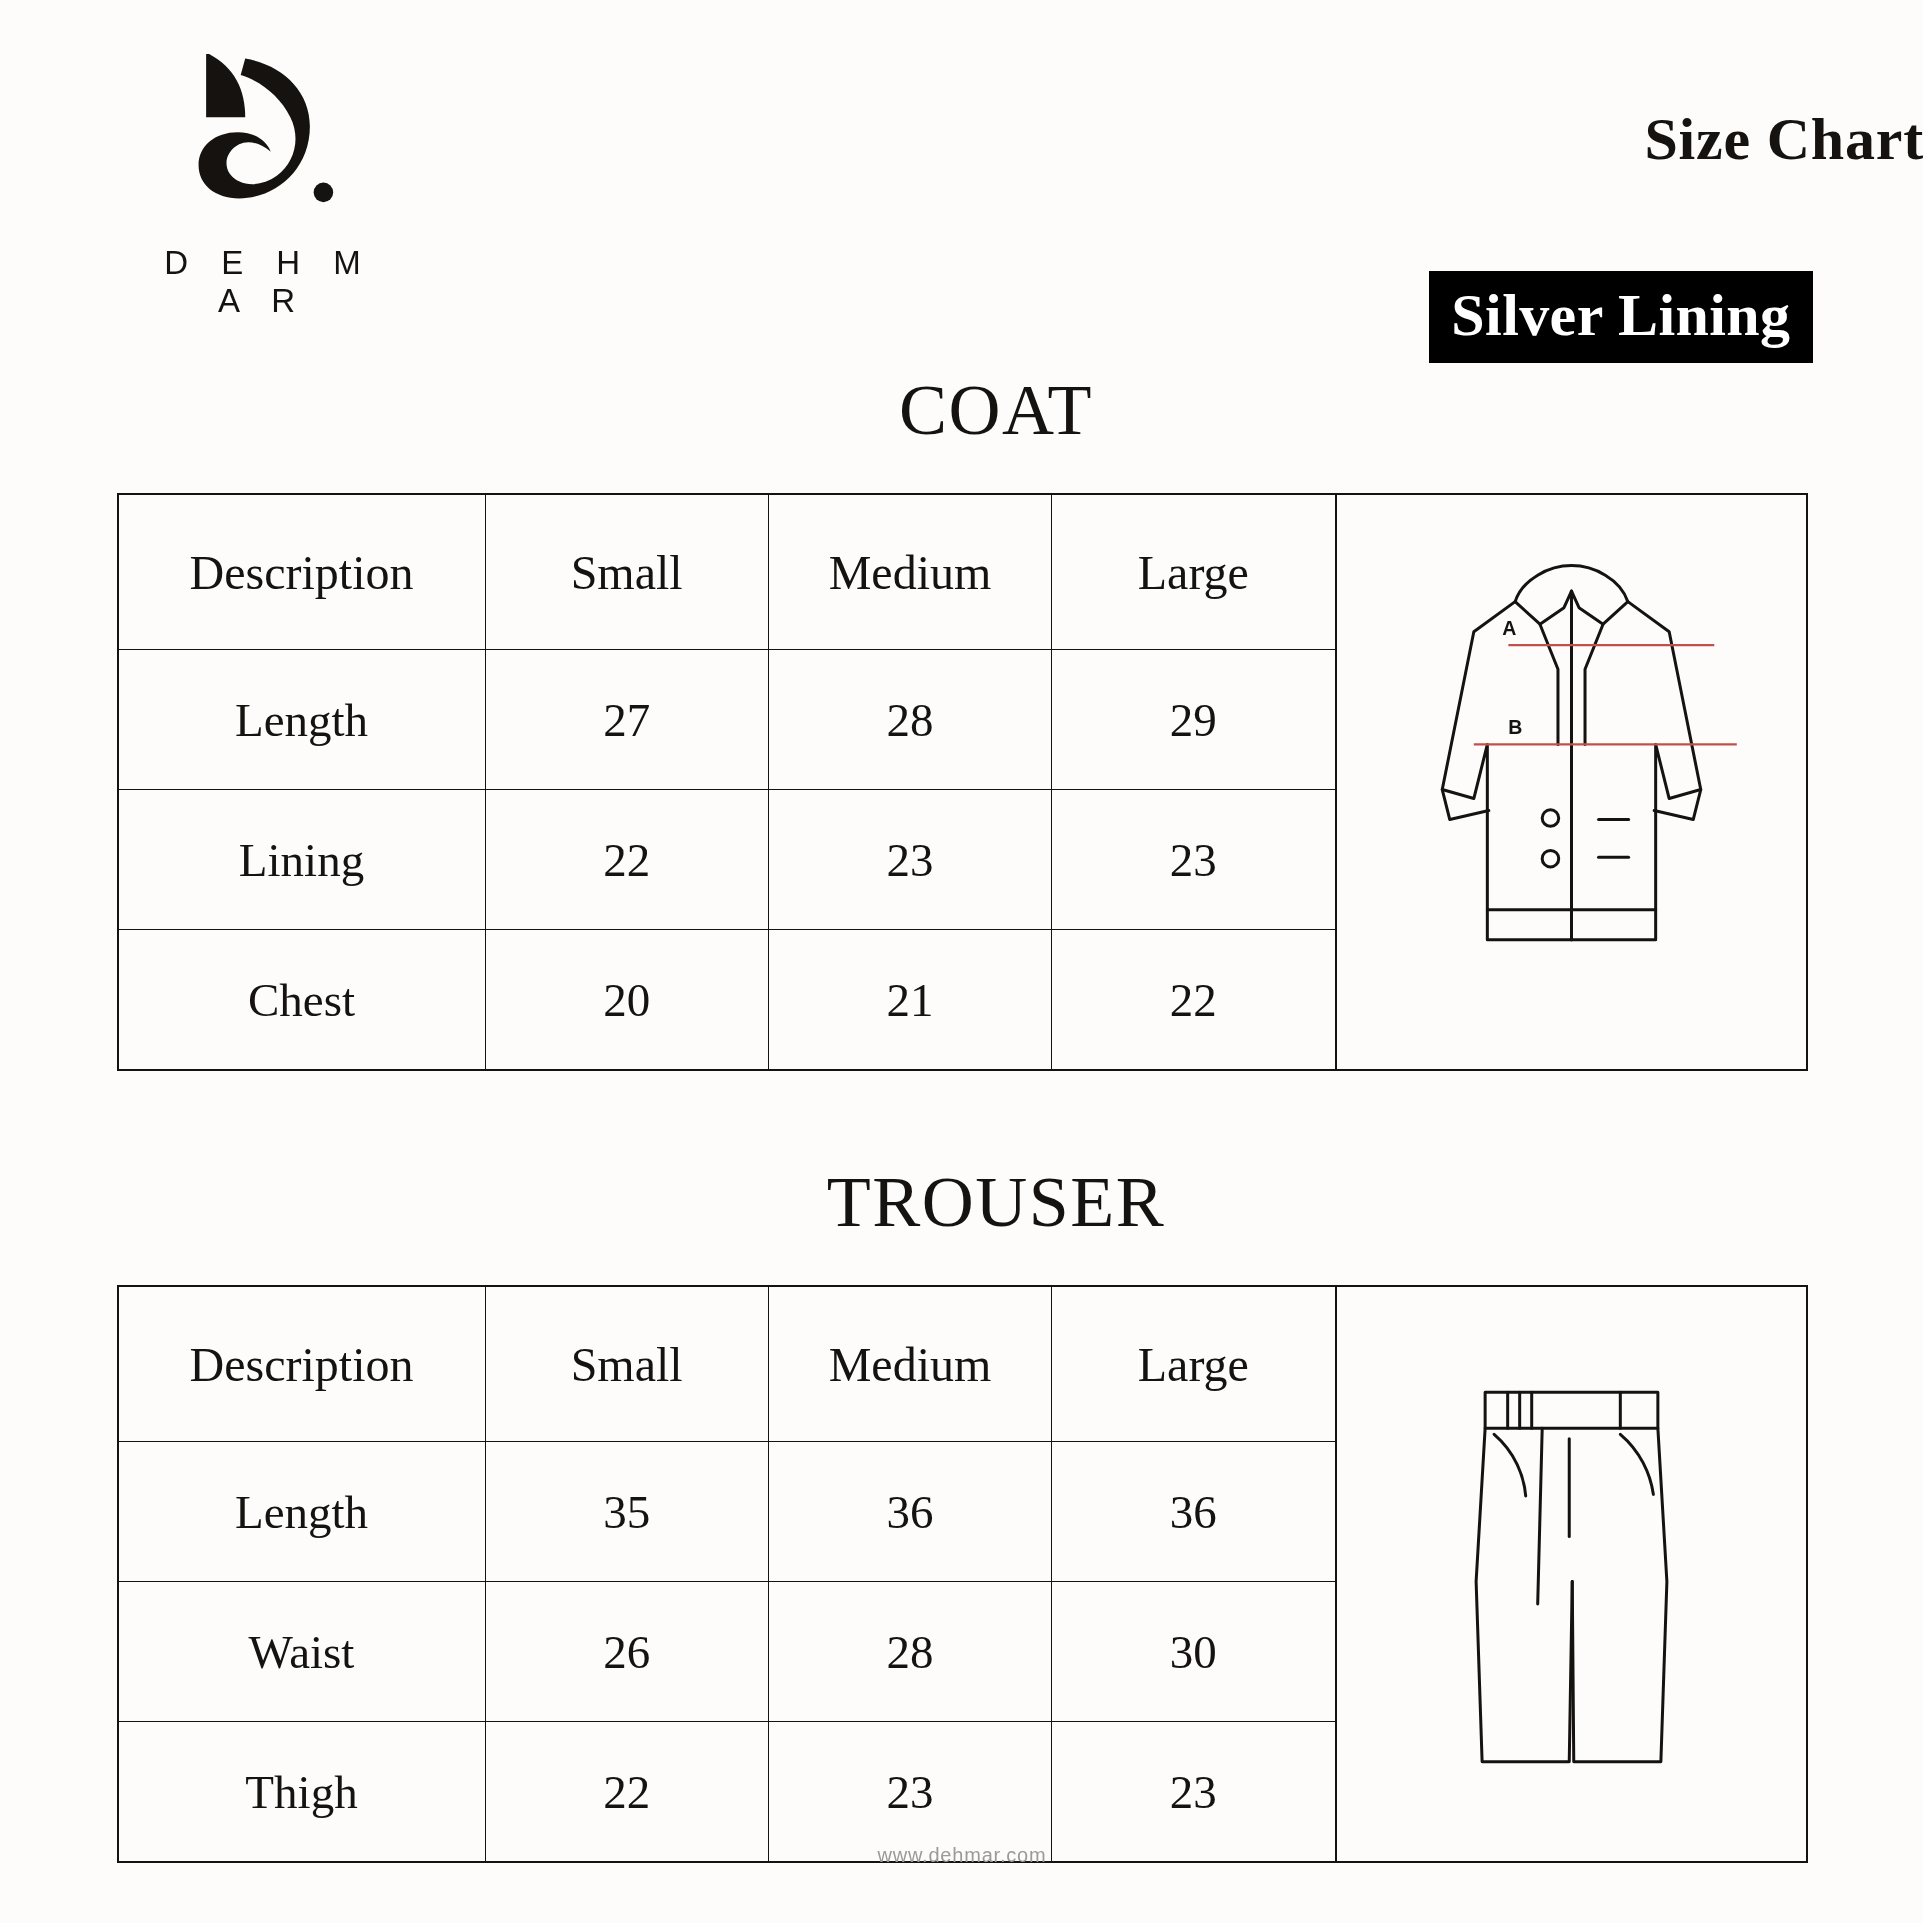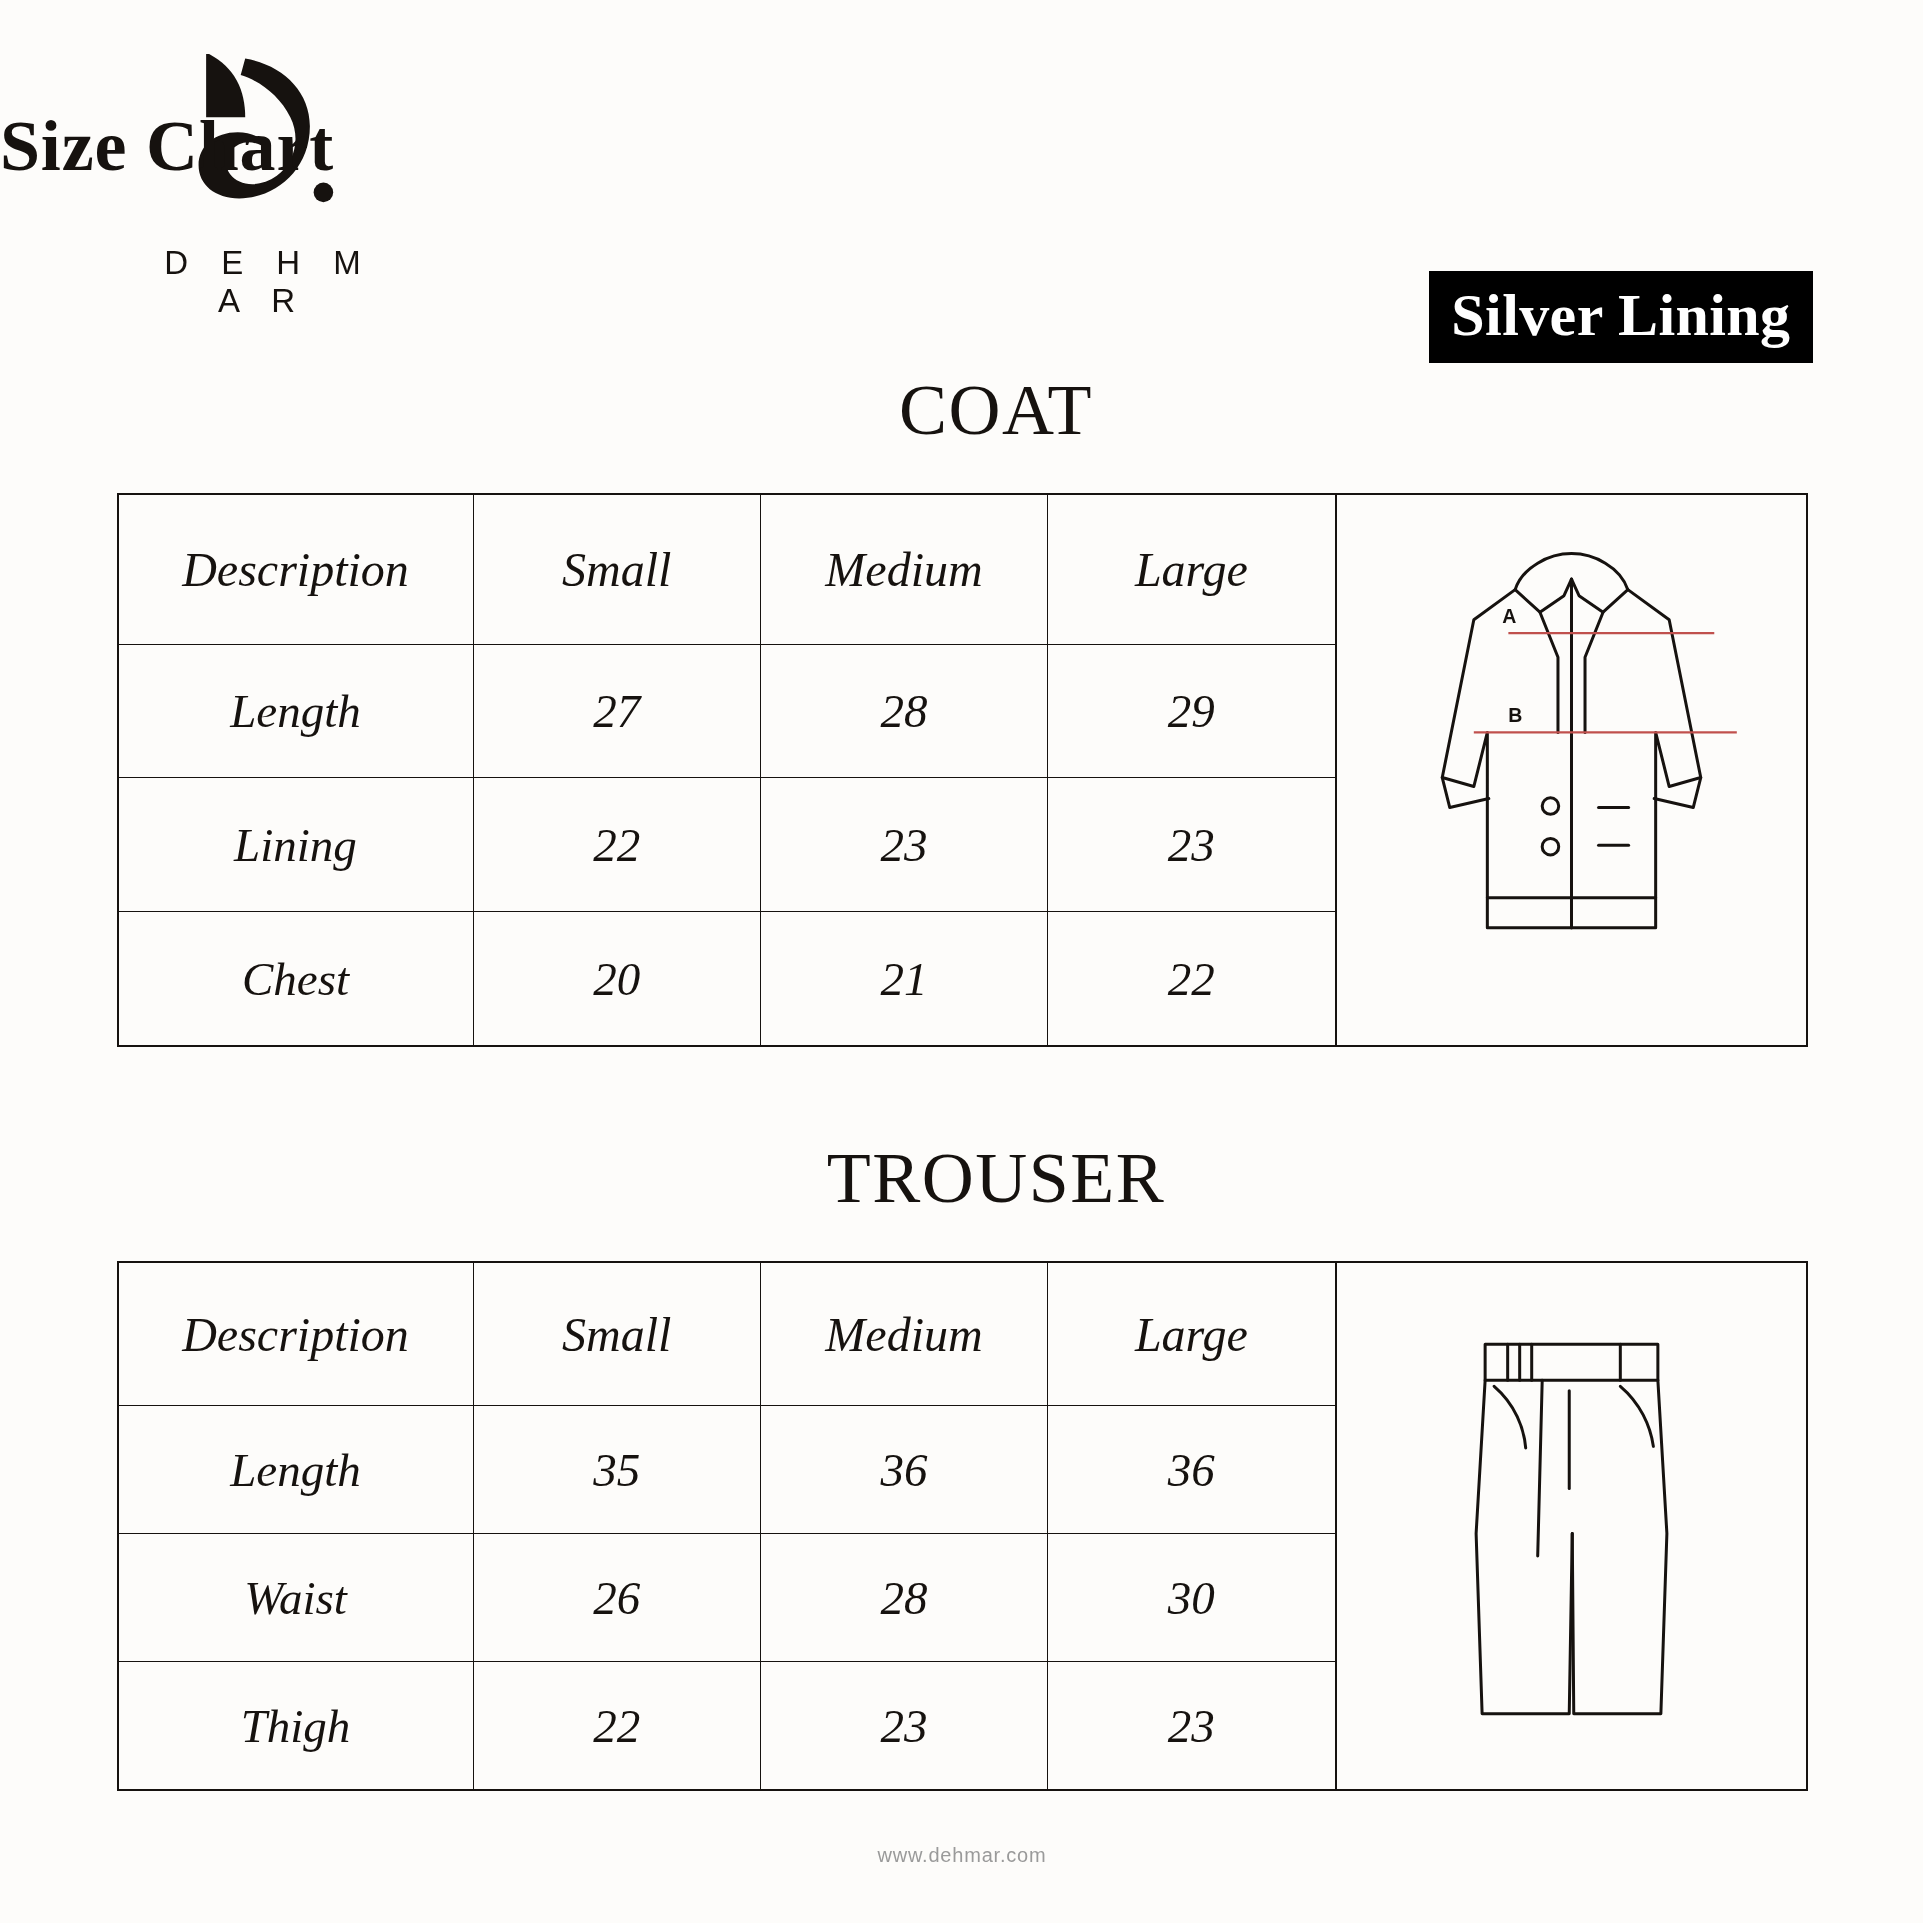--- a/index.html
+++ b/index.html
@@ -41,23 +41,23 @@
     letter-spacing: 12px;
     font-weight: 400;
     color: #16120f;
     text-indent: 12px;
   }
   .page-title {
     position: absolute;
     left: 0;
     right: 0;
     top: 105px;
-    text-align: left;
+    text-align: right;
     font-family: "Liberation Serif", serif;
-    font-size: 72px;
+    font-size: 60px;
     font-weight: 700;
     letter-spacing: 0.8px;
   }
   .collection-badge {
     position: absolute;
     right: 111px;
     top: 271px;
     background: #000000;
     color: #ffffff;
     font-size: 60px;
@@ -94,23 +94,22 @@
   }
   table.size-table {
     border-collapse: collapse;
     width: 1217px;
     table-layout: fixed;
   }
   table.size-table td, table.size-table th {
     border: 1.5px solid #16120f;
     text-align: center;
     font-weight: 400;
-    padding: 8px;
+    padding: 14px;
     height: 111px;
-    font-style: italic;
   }
   table.size-table tr:first-child td {
     border-top: none;
   }
   table.size-table td:first-child {
     border-left: none;
   }
   table.size-table tr:last-child td {
     border-bottom: none;
   }

